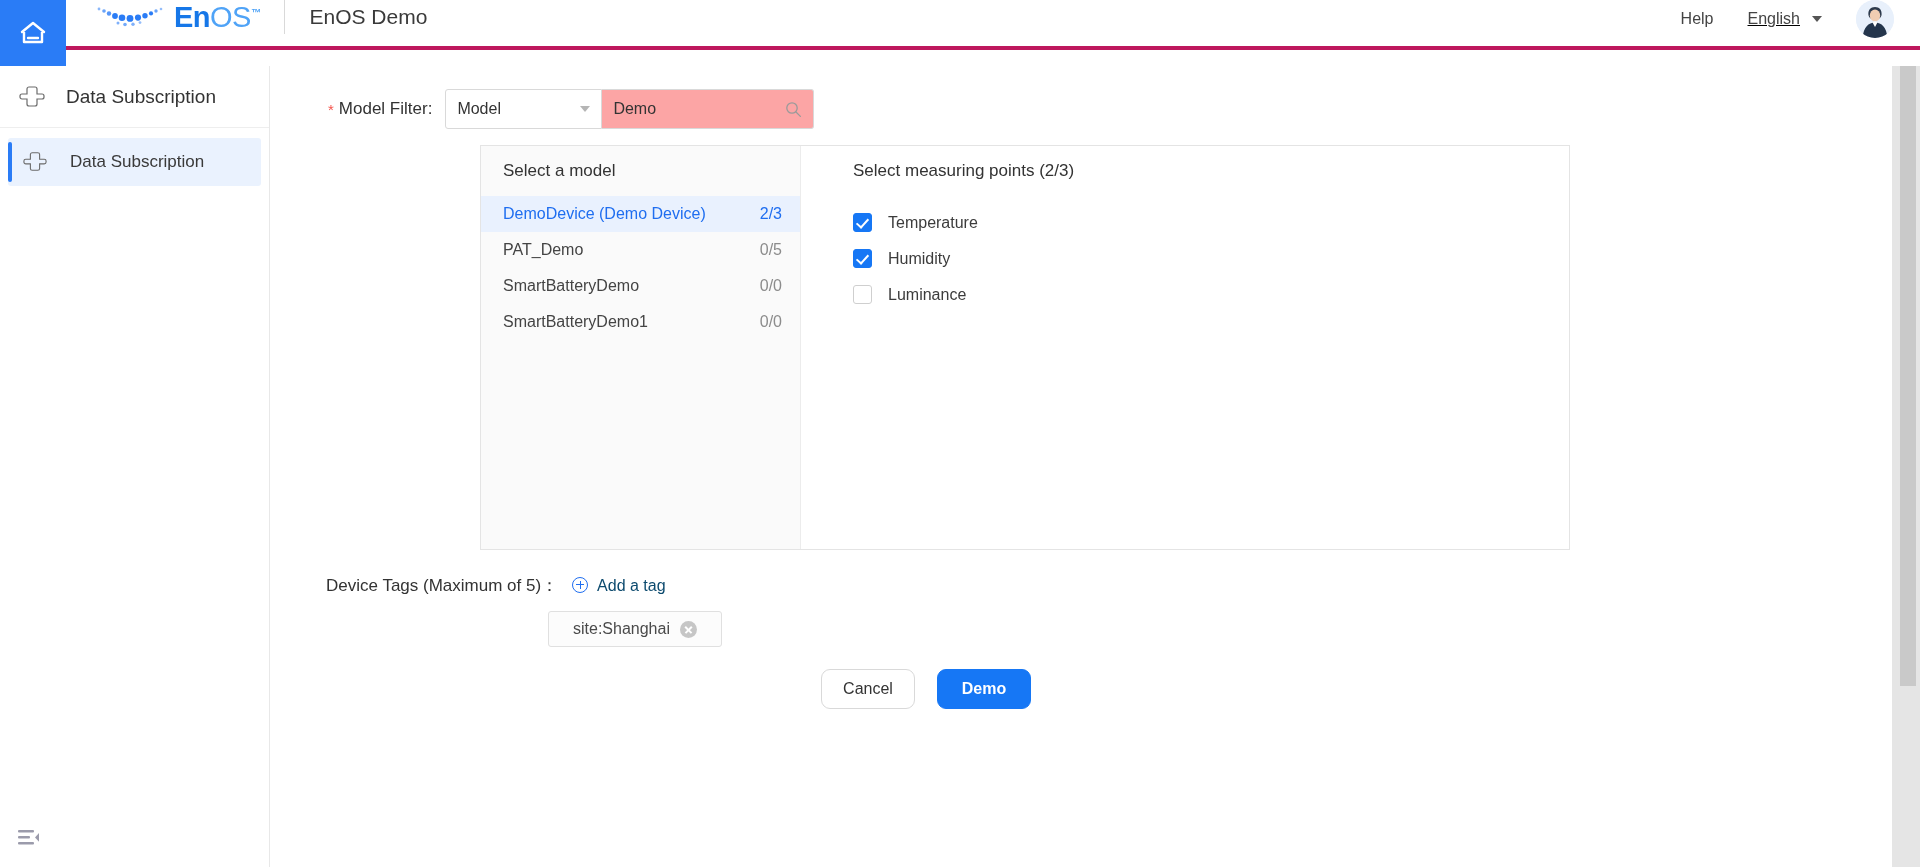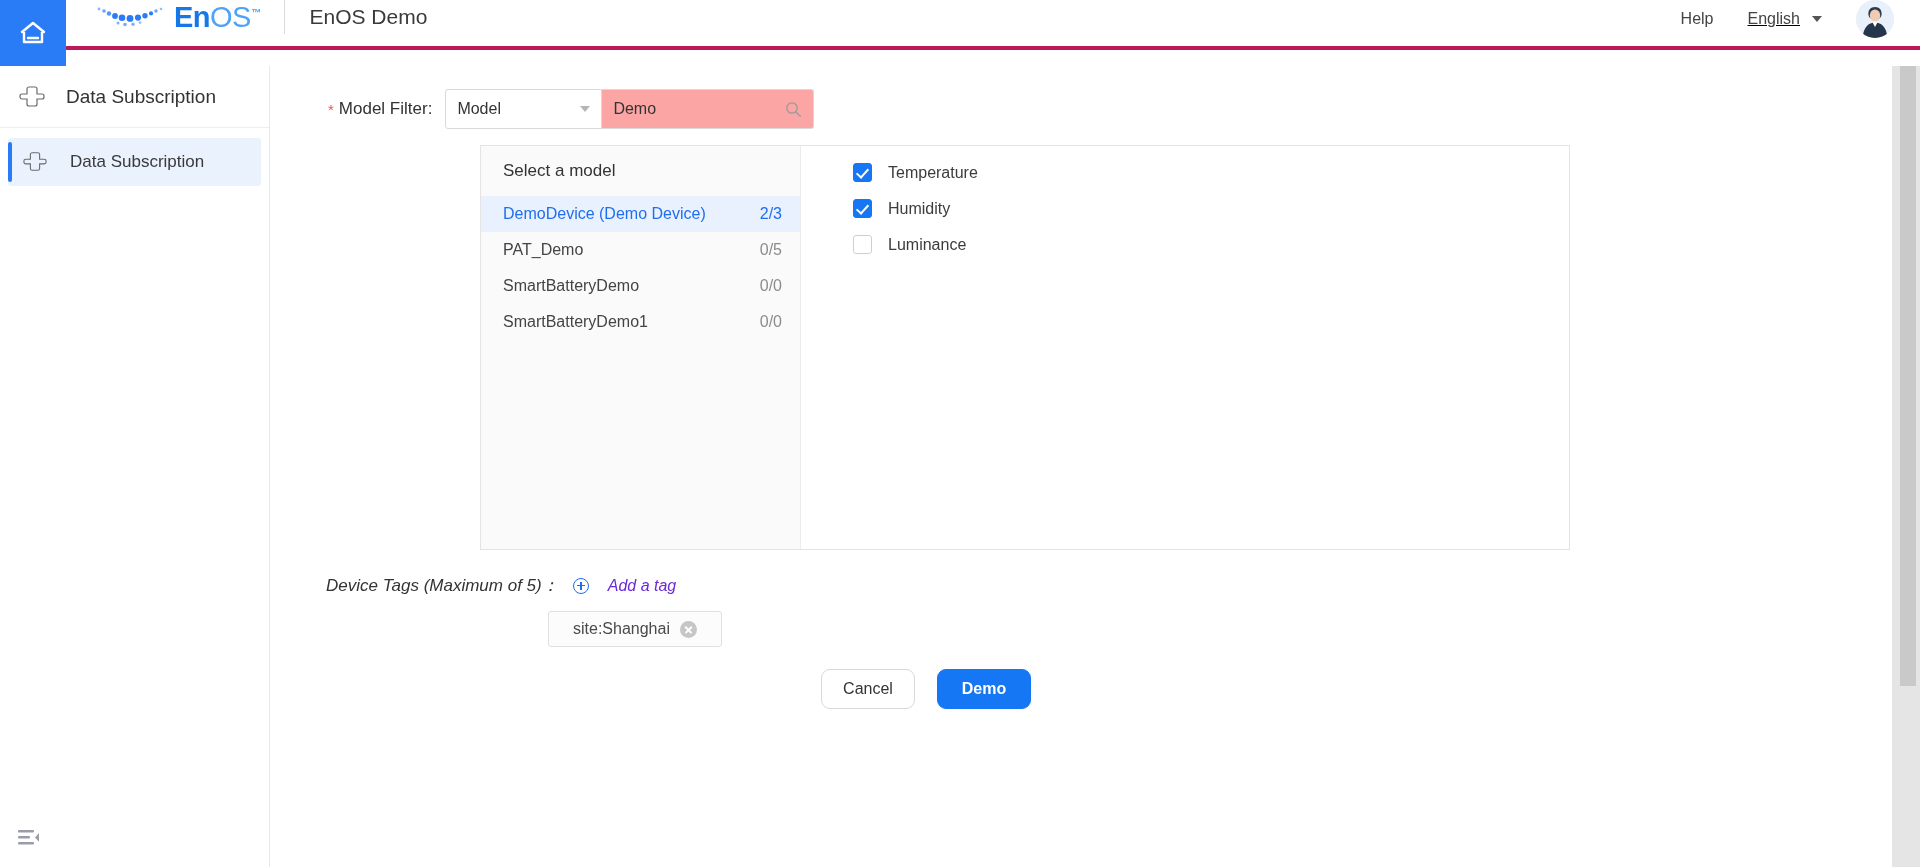--- a/index.html
+++ b/index.html
@@ -157,26 +157,26 @@
   .cbx.checked { background:#1677f5; border-color:#1677f5; }
   .cbx.checked::after {
     content:''; position:absolute; left:5px; top:2px;
     width:5px;height:10px;border:solid #fff;border-width:0 2px 2px 0;
     transform:rotate(42deg);
   }
   .mp-label { font-size:16px; color:#3c3c3c; }
 
   
   .tags-row {
-    margin-top:24px; display:flex; align-items:center; padding-left:26px;font-style:italic;
+    margin-top:24px; display:flex; align-items:center; padding-left:26px;
   }
   .tags-label { font-size:17px; color:#333; }
   .add-tag {
-    display:flex; align-items:center; gap:19px; margin-left:14px;
-    color:#6d28d9; font-size:16px; cursor:pointer;
+    display:flex; align-items:flex-start; gap:9px; margin-left:14px;
+    color:#0c4a6e; font-size:16px; cursor:pointer;
   }
   .plus-circ {
     width:16px;height:16px;border:1.3px solid #1f6ef0;border-radius:50%;
     position:relative; flex:0 0 16px;
   }
   .plus-circ::before, .plus-circ::after {
     content:''; position:absolute; background:#1f6ef0;
   }
   .plus-circ::before { left:3px; top:6.6px; width:8px; height:1.3px; }
   .plus-circ::after  { top:3px; left:6.6px; height:8px; width:1.3px; }
@@ -338,20 +338,21 @@
             <span>SmartBatteryDemo</span>
             <span class="cnt">0/0</span>
           </div>
           <div class="model-row">
             <span>SmartBatteryDemo1</span>
             <span class="cnt">0/0</span>
           </div>
         </div>
 
         <div class="mp-panel">
+          <div class="mp-head">Select measuring points (2/3)</div>
 
           <div class="mp-row">
             <span class="cbx checked"></span>
             <span class="mp-label">Temperature</span>
           </div>
           <div class="mp-row">
             <span class="cbx checked"></span>
             <span class="mp-label">Humidity</span>
           </div>
           <div class="mp-row">

